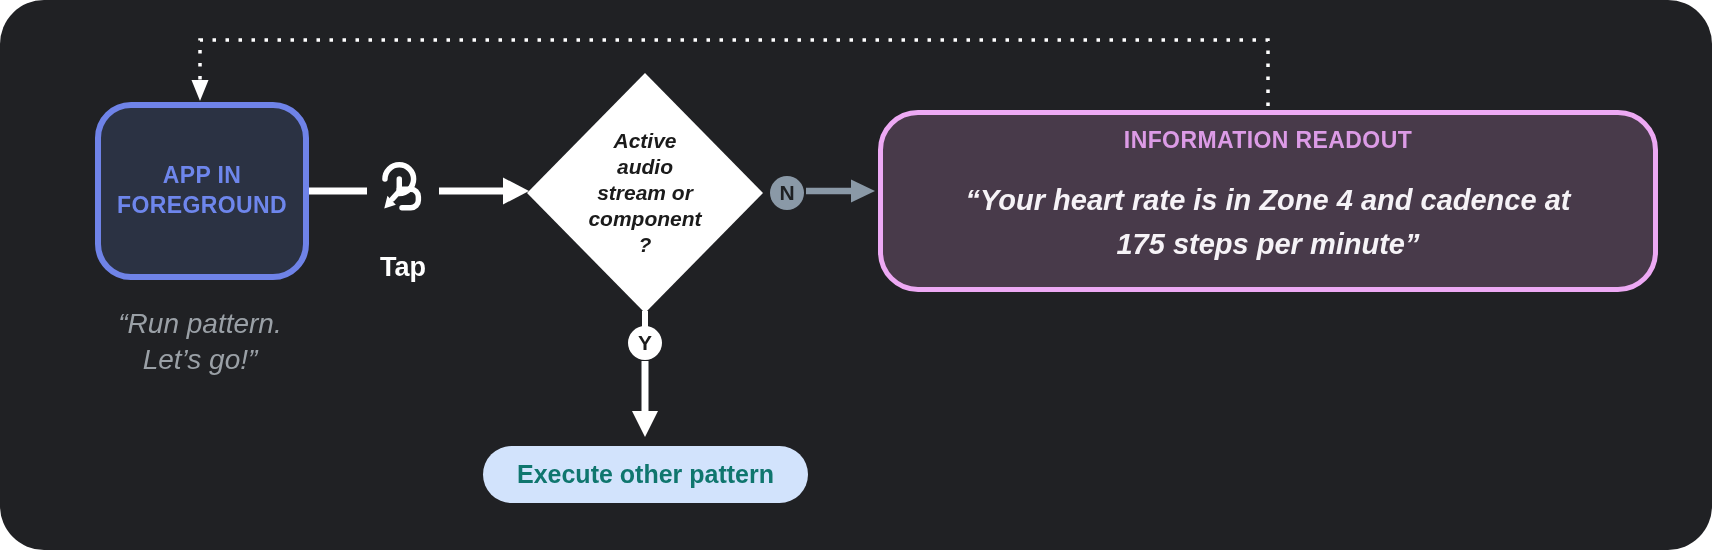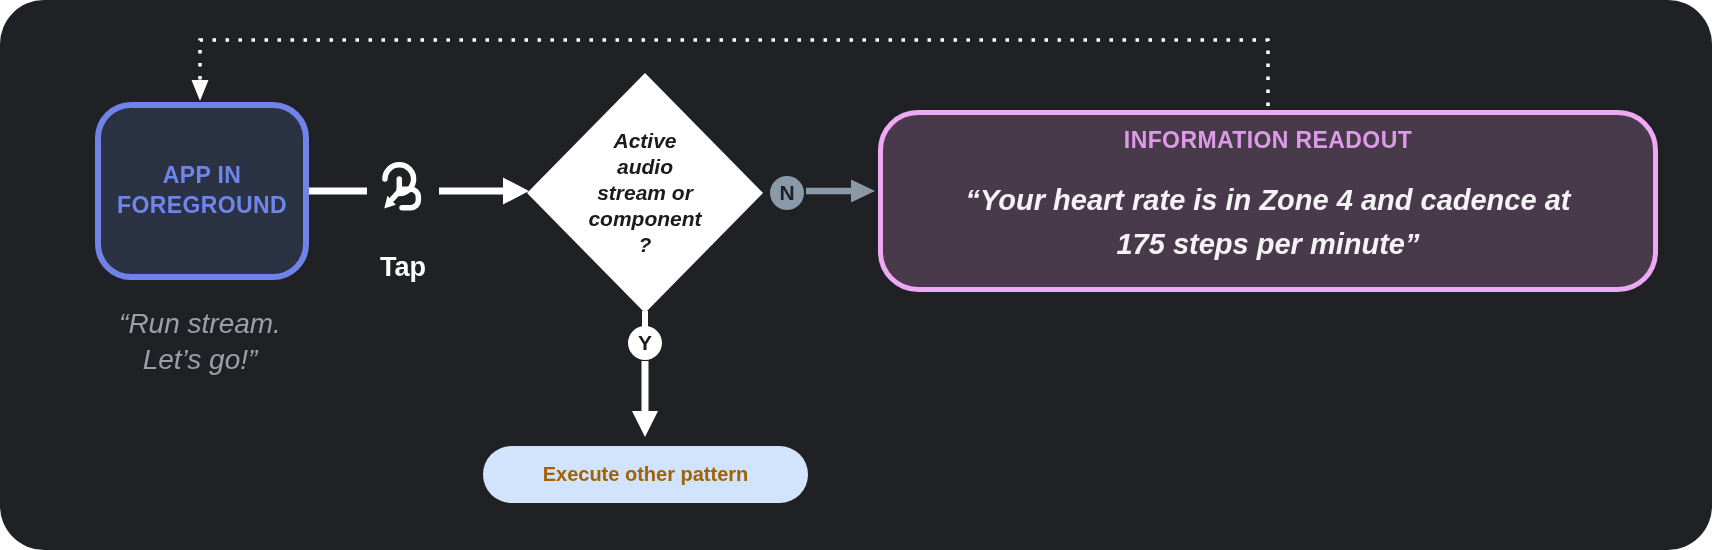--- a/index.html
+++ b/index.html
@@ -39,21 +39,21 @@
   
   .readout-node{left:878px;top:110px;width:780px;height:182px;background:#483A4A;
                 border:5px solid #EDA9F4;border-radius:40px;flex-direction:column;
                 justify-content:flex-start;padding:12px 24px 0 24px;}
   .readout-title{color:#DC9BE6;font-weight:700;font-size:23px;letter-spacing:0.4px;text-align:center;}
   .readout-quote{margin-top:25px;color:#F6F3F7;font-weight:700;font-style:italic;font-size:29px;
                  line-height:1.5;text-align:center;white-space:pre-line;}
 
   
   .action-pill{left:483px;top:446px;width:325px;height:57px;background:#D2E3FC;border-radius:29px;}
-  .action-label{color:#a16207;font-weight:700;font-size:20px;}
+  .action-label{color:#0f766e;font-weight:700;font-size:25px;}
 </style>
 </head>
 <body>
 
 <div class="stage">
   <div class="panel"></div>
 
   <svg class="connectors" viewBox="0 0 1712 550" xmlns="http://www.w3.org/2000/svg">
 
     <g>
@@ -83,21 +83,21 @@
       <line x1="645" y1="361" x2="645" y2="412" stroke="#FFFFFF" stroke-width="7"></line>
       <polygon points="632,411 658,411 645,437" fill="#FFFFFF"></polygon>
     </g>
   </svg>
 
   <div class="node app-node">
     <div class="app-label">APP IN
 FOREGROUND</div>
   </div>
 
-  <div class="app-caption">“Run stream.
+  <div class="app-caption">“Run pattern.
 Let’s go!”</div>
 
   <svg class="tap-icon" viewBox="2 2 44 40" xmlns="http://www.w3.org/2000/svg" fill="none" stroke="#FFFFFF" stroke-width="4" stroke-linecap="round" stroke-linejoin="round">
     <path d="M11.5 14 A10.5 10.5 0 1 1 22 24.5"></path>
     <path d="M22 14 V23"></path>
     <path d="M22 21.5 H30.5 A5.5 5.5 0 0 1 36 27 V29.5 A5.5 5.5 0 0 1 30.5 35 H24"></path>
     <path d="M22 23 L17 28.5"></path>
     <polygon points="11,35.5 19.5,32.8 13.3,26.2" fill="#FFFFFF" stroke="none"></polygon>
   </svg>
 

